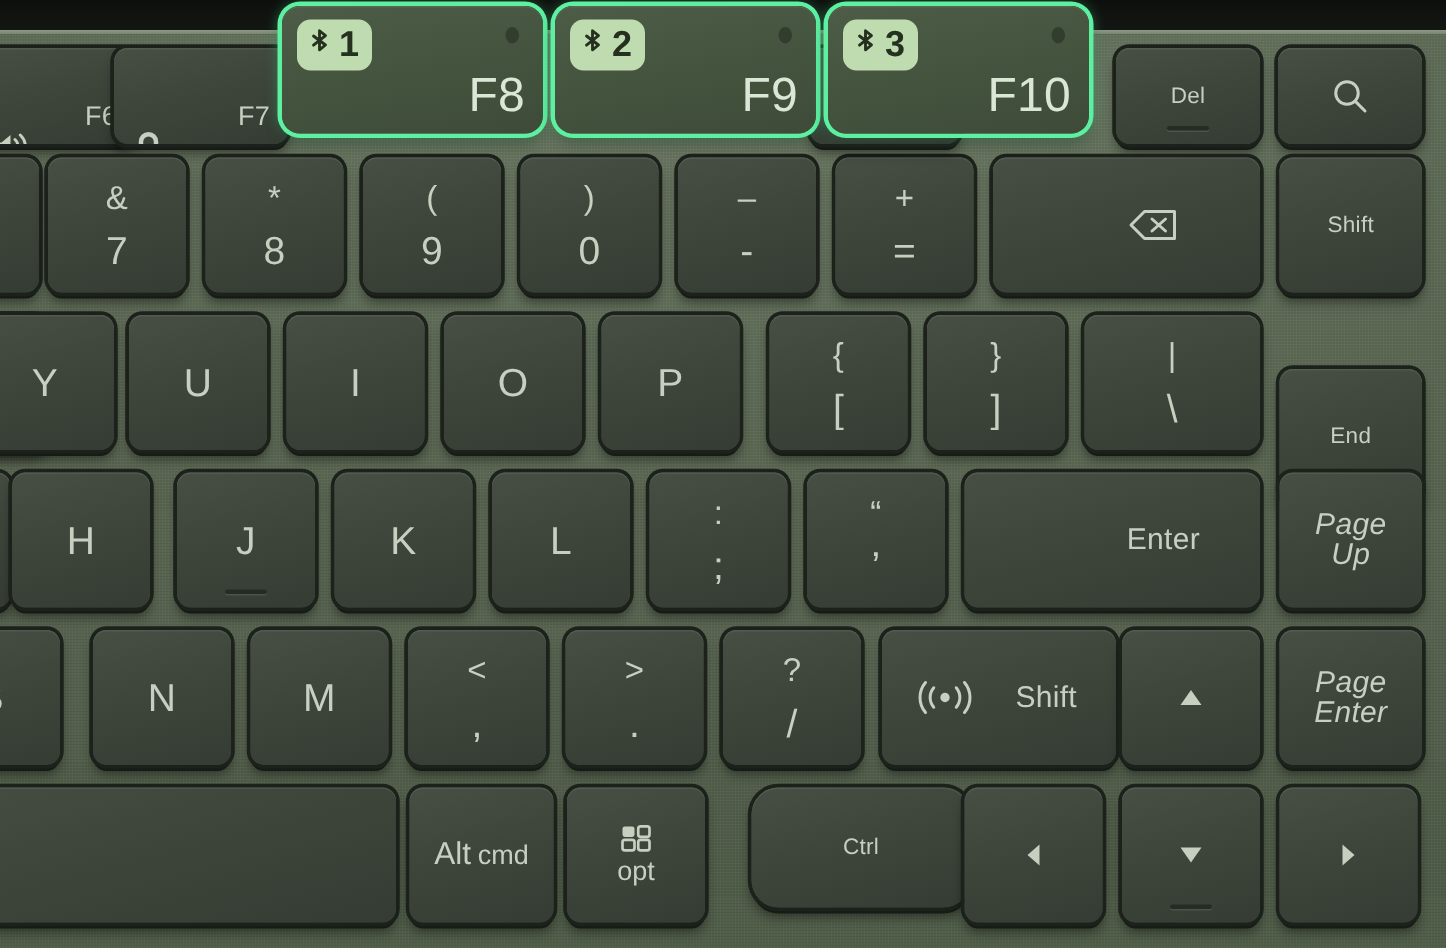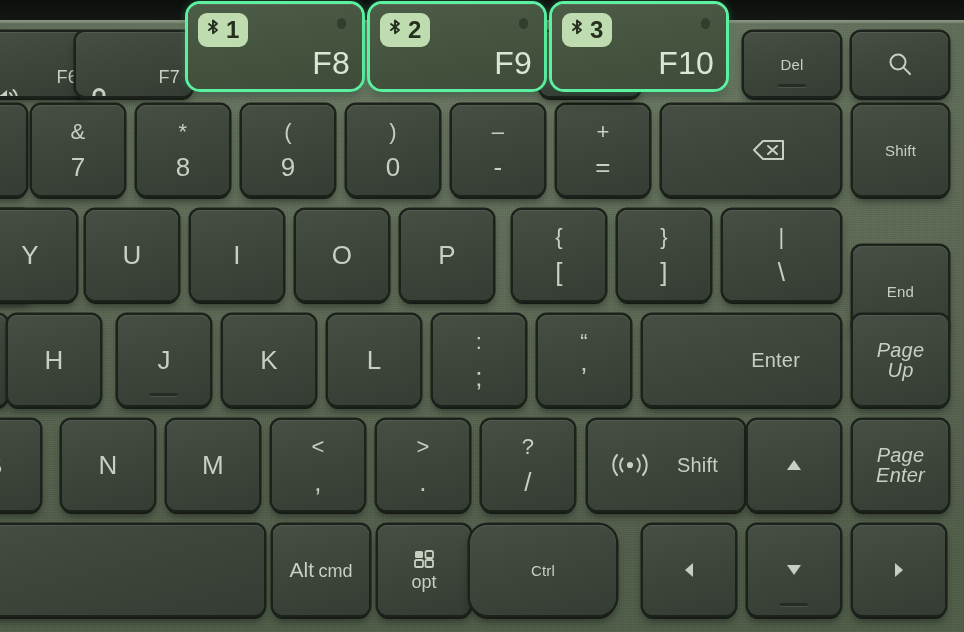--- a/index.html
+++ b/index.html
@@ -365,21 +365,21 @@
             <rect x="4" y="3" width="8" height="7" rx="1.6" fill="#c6cfc0"></rect>
             <rect x="14.5" y="3" width="7.5" height="7" rx="1.6" stroke="#c6cfc0" stroke-width="1.8" fill="none"></rect>
             <rect x="4" y="12" width="8" height="7" rx="1.6" stroke="#c6cfc0" stroke-width="1.8" fill="none"></rect>
             <rect x="14.5" y="12" width="7.5" height="7" rx="1.6" stroke="#c6cfc0" stroke-width="1.8" fill="none"></rect>
           </svg>
         </span>
         <span class="ln"></span>
         <span class="b">opt</span>
       </span>
     </div>
-    <div class="key" style="left:470px;top:525px;width:146px;height:90px;border-radius:18px;">
+    <div class="key" style="left:501px;top:525px;width:146px;height:80px;border-radius:18px;">
       <span class="lbl c sm">Ctrl</span>
     </div>
     <div class="key" style="left:643px;top:525px;width:92px;height:90px;">
       <span class="lbl c">
         <svg width="14" height="20" viewBox="0 0 14 20" style="margin:0 auto;">
           <path d="M11 3L3 10l8 7z" fill="#c6cfc0"></path>
         </svg>
       </span>
     </div>
     <div class="key" style="left:748px;top:525px;width:92px;height:90px;">

